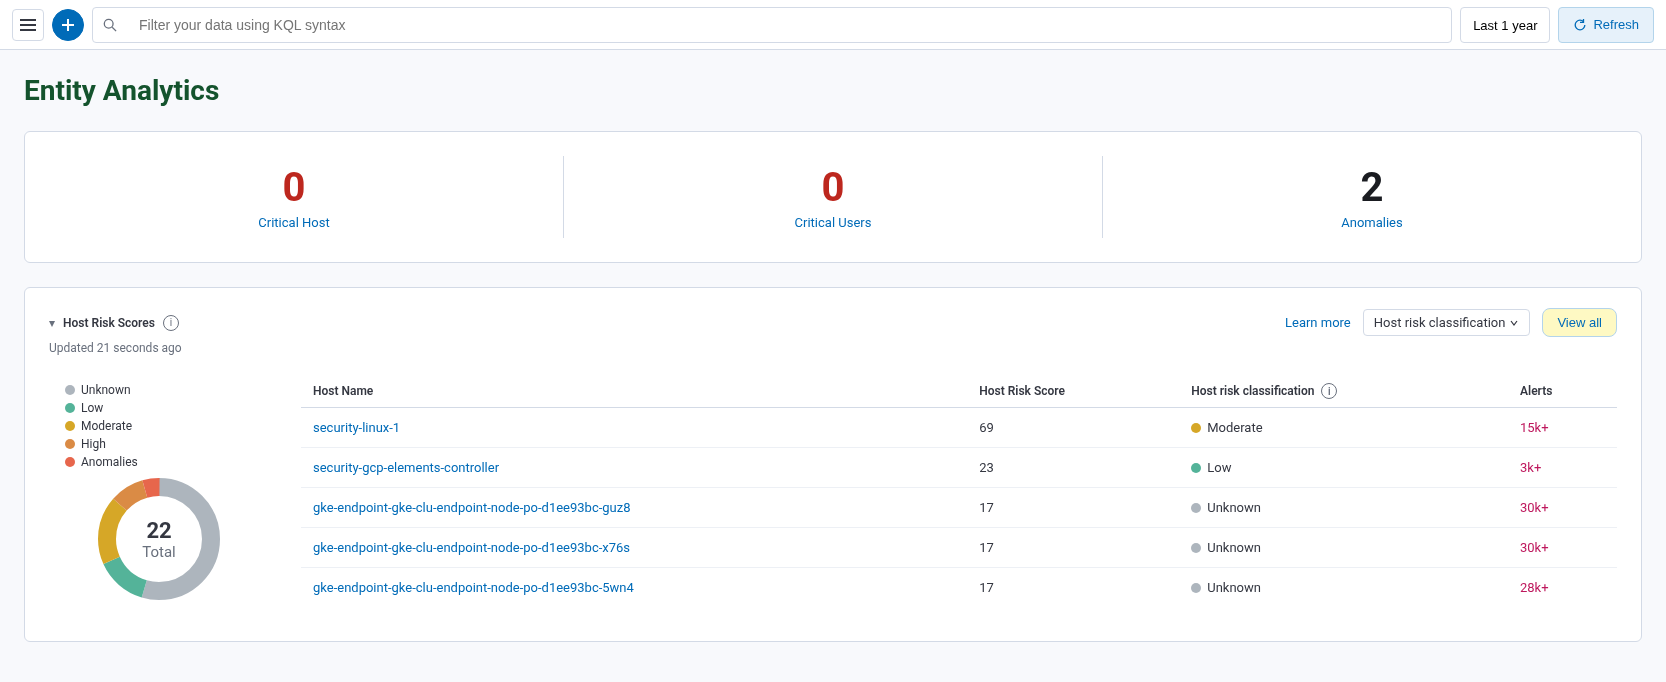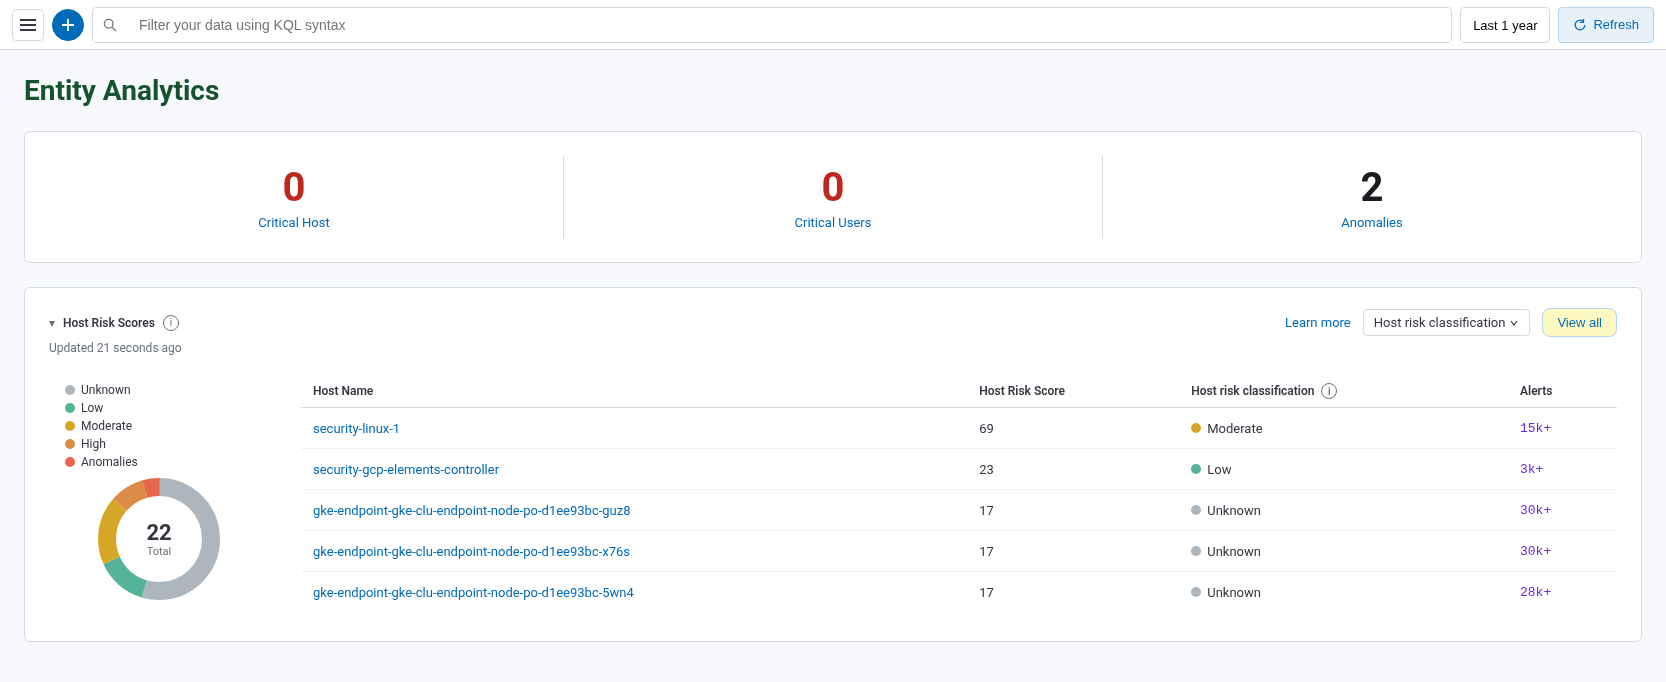--- a/index.html
+++ b/index.html
@@ -89,37 +89,37 @@
     .content-layout { display: flex; gap: 32px; align-items: flex-start; }
 
     
     .chart-area { flex-shrink: 0; width: 220px; display: flex; flex-direction: column; align-items: center; }
     .donut-container { position: relative; width: 140px; height: 140px; margin-bottom: 12px; }
     .donut-label {
       position: absolute; top: 50%; left: 50%; transform: translate(-50%, -50%);
       text-align: center;
     }
     .donut-number { font-size: 22px; font-weight: 700; }
-    .donut-text { font-size: 11px; color: #69707d; }
+    .donut-text { font-size: 15px; color: #69707d; }
     .legend { display: flex; flex-direction: column; gap: 4px; margin-top: 8px; align-self: flex-start; margin-left: 16px; }
     .legend-item { display: flex; align-items: center; gap: 6px; font-size: 12px; color: #343741; }
     .legend-dot { width: 10px; height: 10px; border-radius: 50%; flex-shrink: 0; }
 
     
     .table-area { flex: 1; }
     table { width: 100%; border-collapse: collapse; }
     thead th {
       text-align: left; font-size: 12px; font-weight: 600; color: #343741;
       padding: 8px 12px; border-bottom: 1px solid #d3dae6;
     }
     tbody tr { border-bottom: 1px solid #edf0f5; }
     tbody tr:last-child { border-bottom: none; }
     tbody td { padding: 12px 12px; font-size: 13px; color: #343741; }
     .host-link { color: #006bb8; text-decoration: none; cursor: pointer; }
-    .alerts-link { color: #6d28d9; text-decoration: none; font-size: 13px; cursor: pointer; font-family: Liberation Mono, monospace; }
+    .alerts-link { color: #be185d; text-decoration: none; font-size: 13px; cursor: pointer; }
     .classification-cell { display: flex; align-items: center; gap: 6px; }
     .class-dot { width: 10px; height: 10px; border-radius: 50%; flex-shrink: 0; }
   </style>
 </head>
 <body>
 
 <div class="topbar">
   <button class="topbar-icon-btn">
     <svg width="16" height="16" viewBox="0 0 16 16" fill="currentColor">
         <rect y="2" width="16" height="2"></rect>

